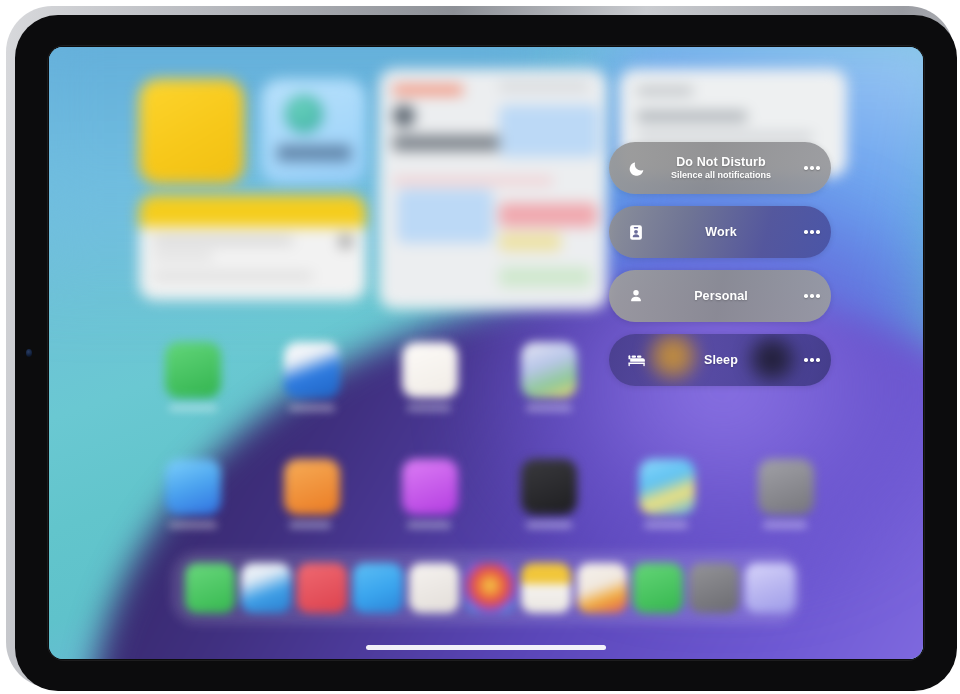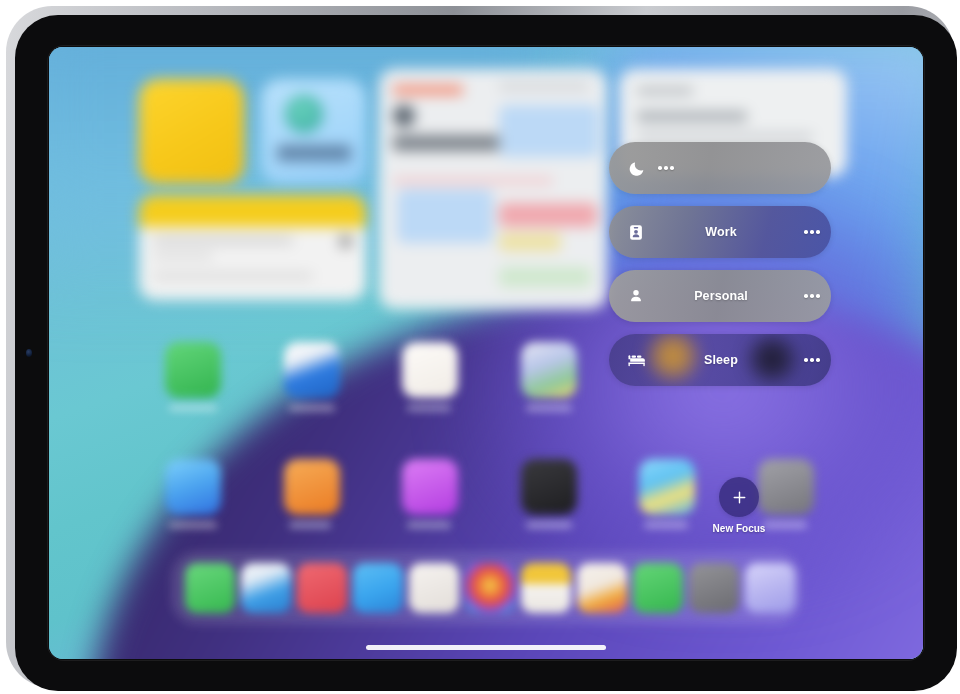--- a/index.html
+++ b/index.html
@@ -314,20 +314,24 @@
     <div class="home-indicator"></div>
 
     <div class="focus-panel">
 
       <div class="focus-pill pill-dnd">
         <div class="pill-icon">
           <svg width="17" height="17" viewBox="0 0 24 24" fill="currentColor">
             <path d="M20.5 14.6A8.6 8.6 0 0 1 9.9 4.1a.6.6 0 0 0-.84-.66A9.7 9.7 0 1 0 21.4 15.4a.6.6 0 0 0-.9-.8z"></path>
           </svg>
         </div>
+        <div class="pill-text">
+          <div class="pill-title">Do Not Disturb</div>
+          <div class="pill-sub">Silence all notifications</div>
+        </div>
         <div class="pill-more">
             <span></span>
             <span></span>
             <span></span>
           </div>
       </div>
 
       <div class="focus-pill pill-work">
         <div class="pill-icon">
           <svg width="16" height="17" viewBox="0 0 24 26" fill="currentColor">
@@ -382,25 +386,17 @@
           <div class="pill-title">Sleep</div>
         </div>
         <div class="pill-more">
             <span></span>
             <span></span>
             <span></span>
           </div>
       </div>
     </div>
 
-    <div class="new-focus">
-      <div class="new-focus-btn">
-        <svg width="17" height="17" viewBox="0 0 24 24">
-          <path d="M12 4.6v14.8M4.6 12h14.8" stroke="#ffffff" stroke-width="2" stroke-linecap="round"></path>
-        </svg>
-      </div>
-      <div class="new-focus-label">New Focus</div>
-    </div>
 
   </div>
 
   <div class="bezel-inner-ring"></div>
 </div>
 
 </body></html>

